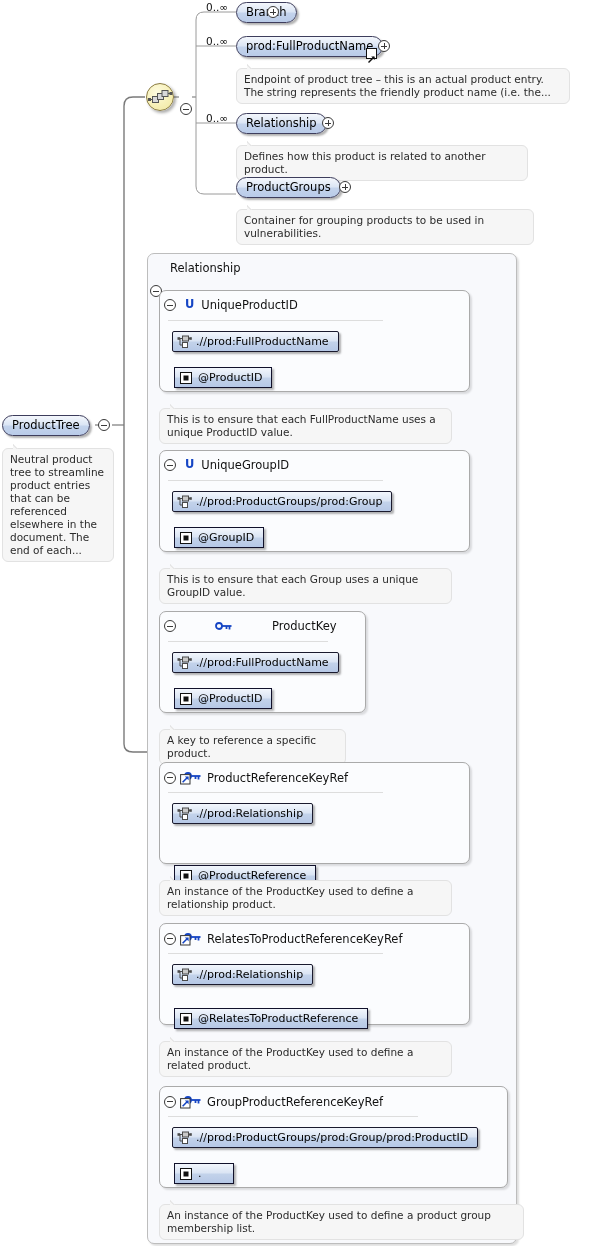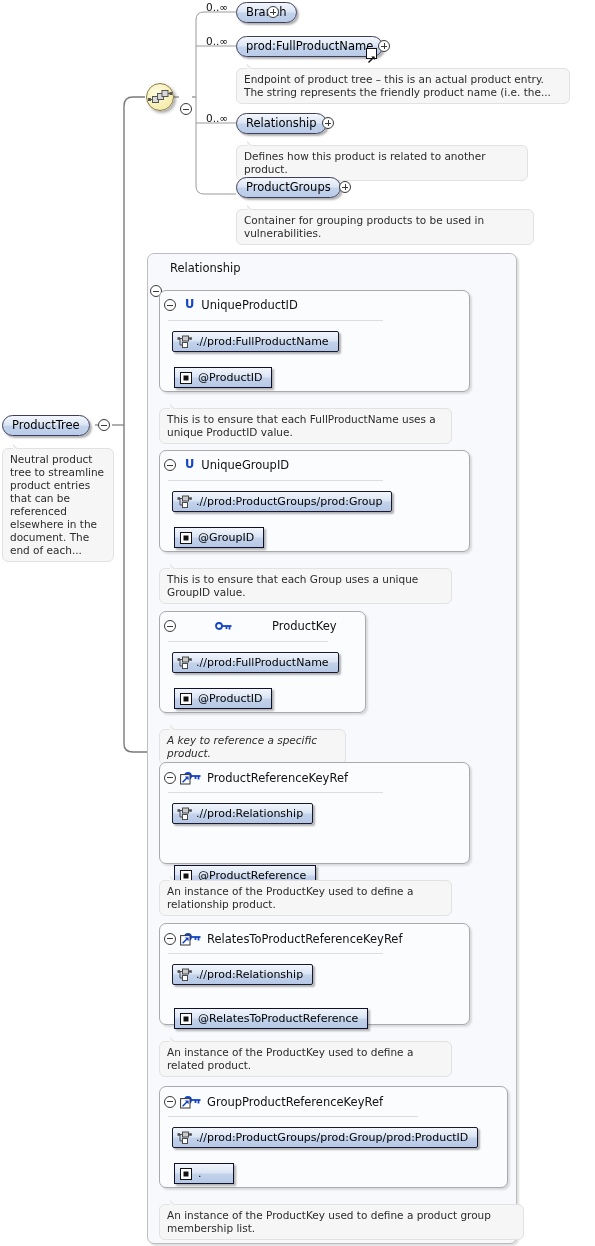--- a/index.html
+++ b/index.html
@@ -425,21 +425,21 @@
   <div class="fieldnode" style="left:174px; top:688px;">
     <span class="icon">
       <svg width="14" height="14" viewBox="0 0 14 14">
         <rect x="1.5" y="1.5" width="11" height="11" fill="#ffffff" stroke="#111" stroke-width="1"></rect>
         <rect x="4.5" y="4.5" width="5" height="5" fill="#111"></rect>
       </svg>
     </span>
     <span class="lbl">@ProductID</span>
   </div>
 
-  <div class="annot" style="left:159px; top:729px; width:187px;font-style:italic;">
+  <div class="annot" style="left:159px; top:729px; width:187px;">
     <span class="tail"></span>
     <span>A key to reference a specific product.</span>
   </div>
 
   <div class="cbox" style="left:159px; top:762px; width:311px; height:102px;"></div>
   <div class="cbox-head" style="left:164px; top:770px;">
     <span class="minus-circle"></span>
     <span class="icon" style="margin-left:4px;">
       <svg width="22" height="15" viewBox="0 0 22 15">
         <circle cx="8" cy="6" r="3" fill="none" stroke="#1545c4" stroke-width="1.8"></circle>

